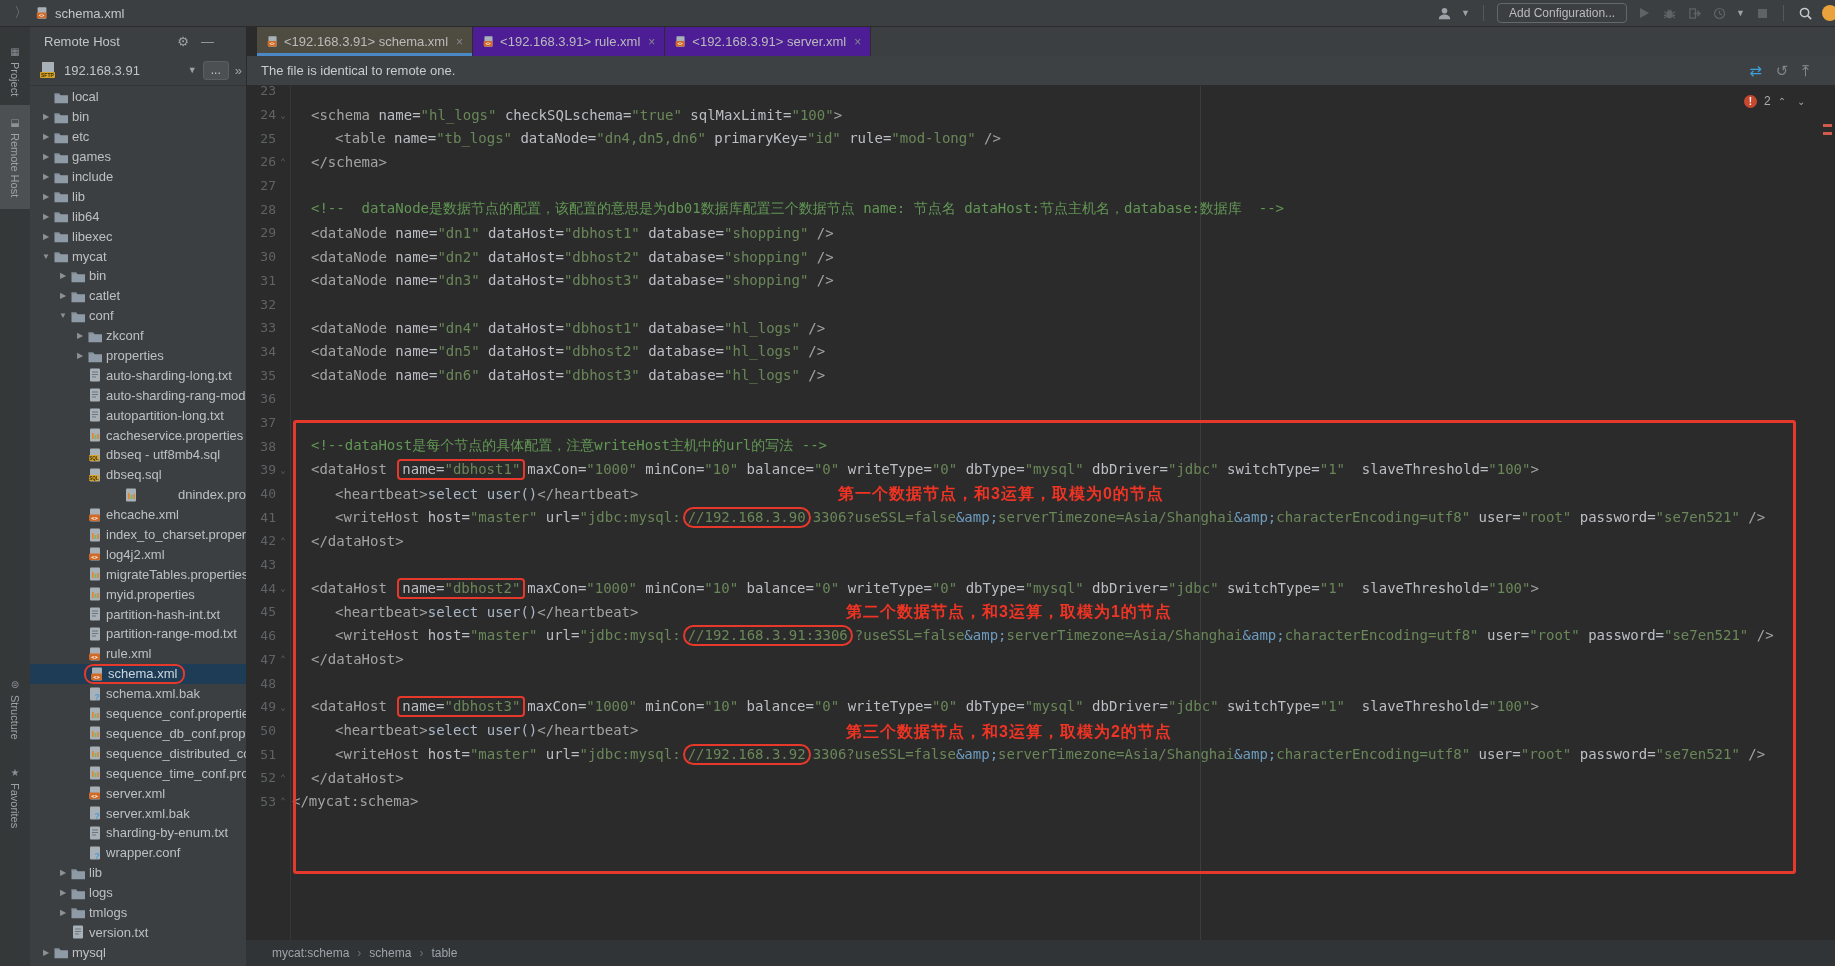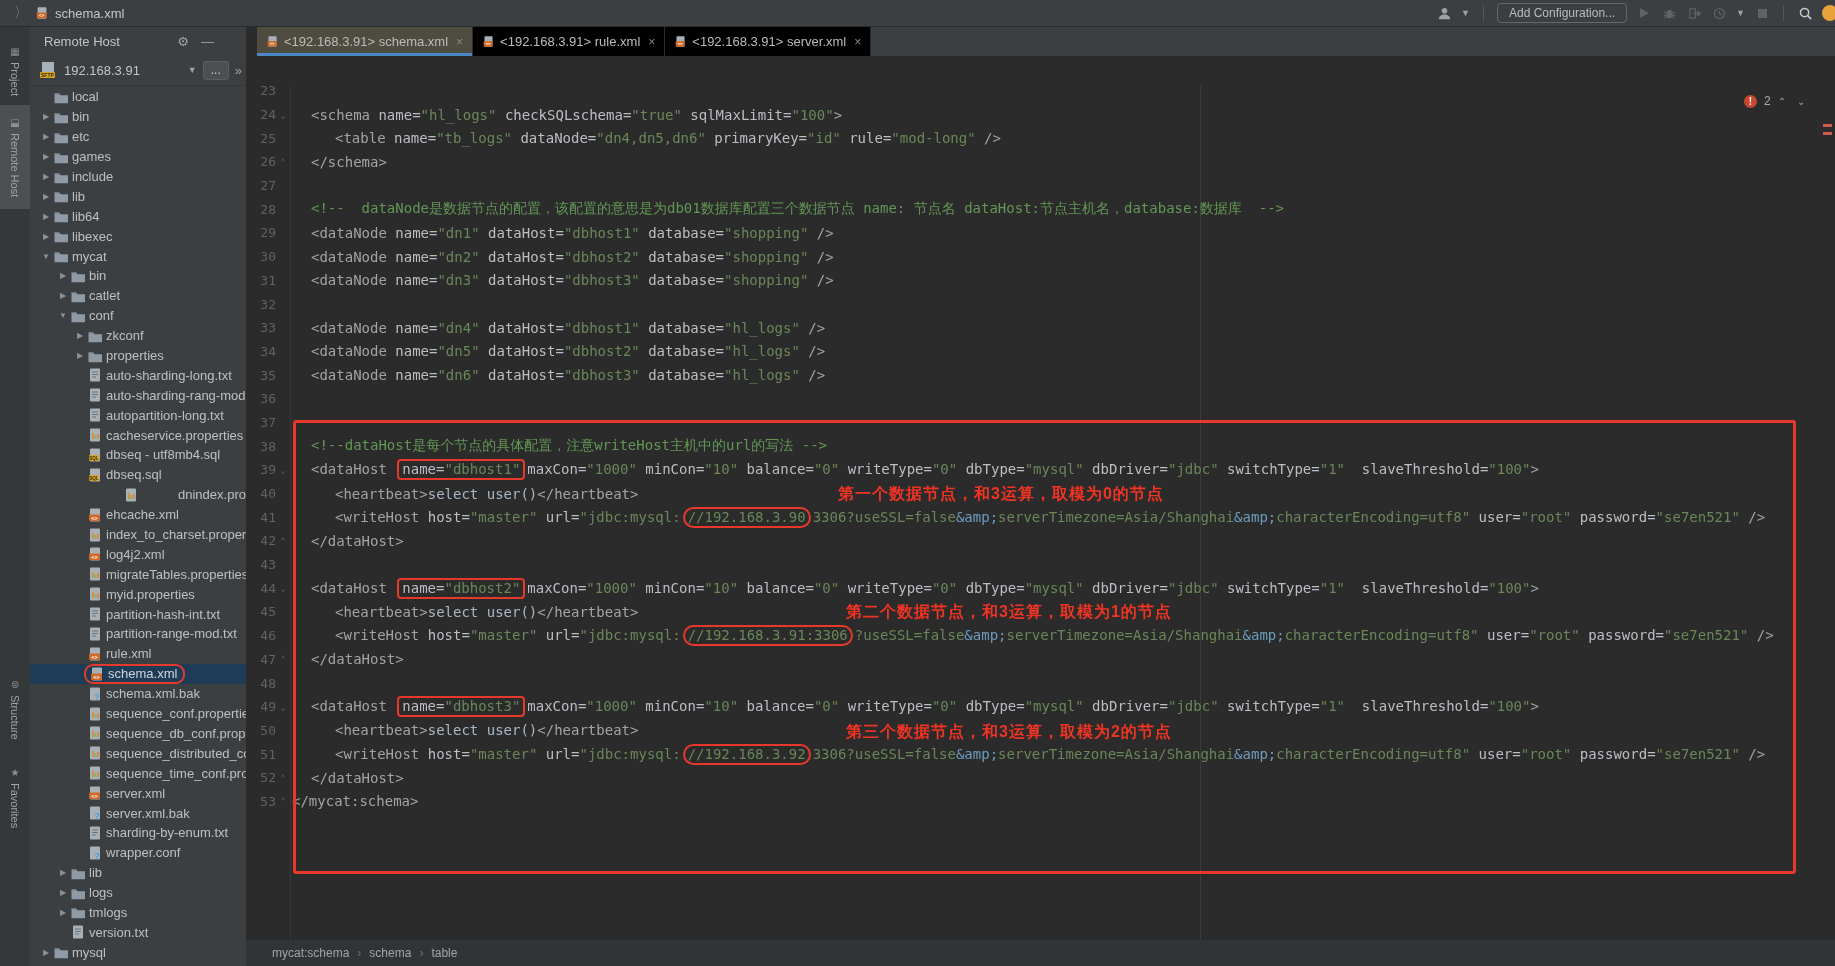--- a/index.html
+++ b/index.html
@@ -35,21 +35,21 @@
                       display:flex;align-items:center;color:#c7cacc;font-size:12px;}
   #tree{position:absolute;left:0;top:60px;width:216px;height:879px;overflow:hidden;}
   .trow{height:19.9px;display:flex;align-items:center;white-space:nowrap;color:#bcc0c3;}
   .trow.sel{background:#1e3c55;color:#cdd6de;}
   .tarrow{width:12px;flex:none;text-align:center;color:#8d9197;font-size:8px;}
   .tico{width:18px;flex:none;display:flex;justify-content:center;}
   .tlabel{padding-left:2px;}
   .tree-redbox{display:flex;align-items:center;border:2px solid #e6382b;border-radius:9px;padding:0 6px 0 2px;margin-left:-2px;}
   
   #tabbar{position:absolute;left:257px;top:27px;width:1588px;height:29px;background:#3c3f41;display:flex;}
-  .tab{display:flex;align-items:center;gap:5px;padding:0 9px;background:#000000;border-right:1px solid #2b2b2b;
+  .tab{display:flex;align-items:center;gap:5px;padding:0 9px;background:#4c1d95;border-right:1px solid #2b2b2b;
        color:#bbbbbb;position:relative;}
   .tab.active{background:#4e4b41;}
   .tab.active::after{content:"";position:absolute;left:0;right:0;bottom:0;height:3px;background:#4a88c7;}
   .tab .x{color:#868a8d;font-size:12px;margin-left:3px;}
   
   #notif{position:absolute;left:247px;top:56px;width:1588px;height:30px;background:#3e4144;display:flex;
          align-items:center;padding-left:14px;color:#c8cccf;border-bottom:1px solid #2a2c2e;box-sizing:border-box;}
   #notif .icons{margin-left:auto;display:flex;align-items:center;gap:14px;padding-right:26px;font-size:15px;}
   
   #editor{position:absolute;left:246px;top:86px;width:1589px;height:854px;background:#2b2b2b;overflow:hidden;}
@@ -676,20 +676,28 @@
             <rect x="3" y="1.5" width="10" height="13" rx="1" fill="#a9b1b8"></rect>
             <rect x="2" y="7.5" width="11" height="6.5" rx="1" fill="#cf6a28"></rect>
             <text x="7.5" y="12.8" font-size="5.4" font-weight="bold" fill="#fff" text-anchor="middle" font-family="monospace">&lt;&gt;</text>
           </svg>
         </span>
         <span>&lt;192.168.3.91&gt; server.xml</span>
         <span class="x">×</span>
       </div>
     </div>
 
+  <div id="notif">
+    <span>The file is identical to remote one.</span>
+    <span class="icons">
+      <span style="color:#3d9fd6;">⇄</span>
+      <span style="color:#7f8487;">↺</span>
+      <span style="color:#8f9499;">⤒</span>
+    </span>
+  </div>
 
   <div id="editor">
     <div id="gutter-sep"></div>
     <div id="margin-guide"></div>
     <div id="lines">
         <div class="cl"><span class="ln">23</span><span class="fold"></span><span class="code" style="padding-left: 2px;"></span></div>
         <div class="cl"><span class="ln">24</span><span class="fold">⌄</span><span class="code" style="padding-left: 21px;"><span class="c-t">&lt;schema</span><span class="c-a"> name=</span><span class="c-s">"hl_logs"</span><span class="c-a"> checkSQLschema=</span><span class="c-s">"true"</span><span class="c-a"> sqlMaxLimit=</span><span class="c-s">"100"</span><span class="c-t">&gt;</span></span></div>
         <div class="cl"><span class="ln">25</span><span class="fold"></span><span class="code" style="padding-left: 45px;"><span class="c-t">&lt;table</span><span class="c-a"> name=</span><span class="c-s">"tb_logs"</span><span class="c-a"> dataNode=</span><span class="c-s">"dn4,dn5,dn6"</span><span class="c-a"> primaryKey=</span><span class="c-s">"id"</span><span class="c-a"> rule=</span><span class="c-s">"mod-long"</span><span class="c-t"> /&gt;</span></span></div>
         <div class="cl"><span class="ln">26</span><span class="fold">⌃</span><span class="code" style="padding-left: 21px;"><span class="c-t">&lt;/schema&gt;</span></span></div>
         <div class="cl"><span class="ln">27</span><span class="fold"></span><span class="code" style="padding-left: 21px;"></span></div>

